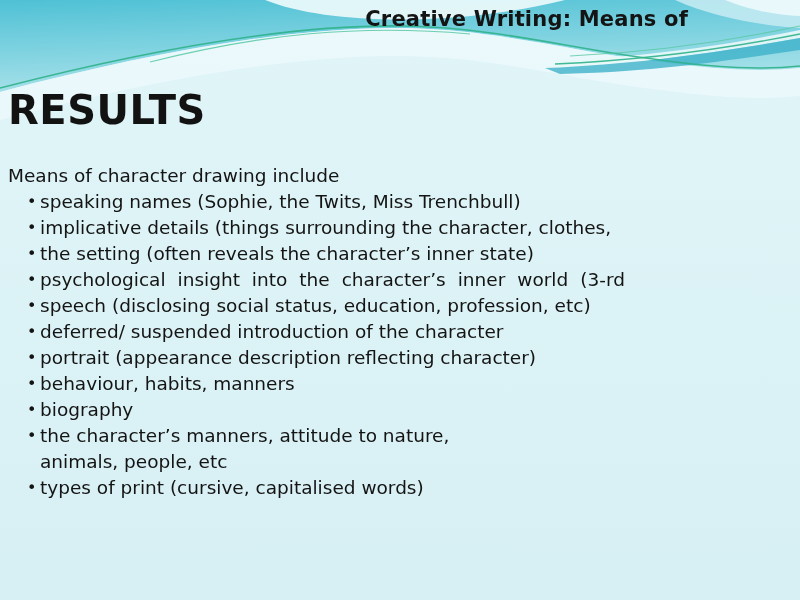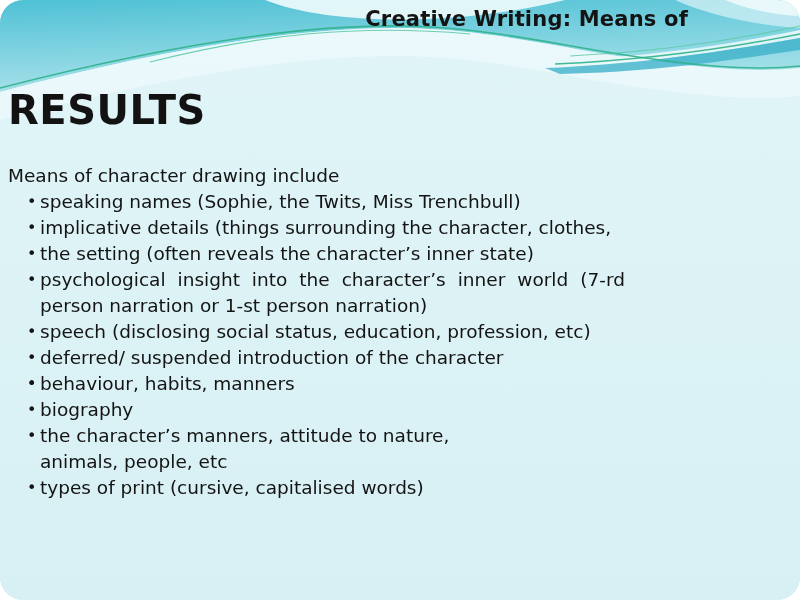--- a/index.html
+++ b/index.html
@@ -5,21 +5,20 @@
   html, body { margin: 0; padding: 0; }
   body { width: 800px; height: 600px; overflow: hidden; }
 
   .slide {
     position: relative;
     width: 800px;
     height: 600px;
     overflow: hidden;
     font-family: "DejaVu Sans", "Liberation Sans", sans-serif;
     background: #d9f1f5;
-    border-radius: 23px;
   }
 
   .bg-svg {
     position: absolute;
     top: 0; left: 0;
     width: 800px; height: 600px;
     display: block;
   }
 
   .slide-title {
@@ -111,25 +110,24 @@
     <div>Creative Writing: Means of</div>
   </div>
 
   <h1 class="results-heading">RESULTS</h1>
 
   <div class="body-text" id="body-lines">
       <div class="line"><span class="txt">Means of character drawing include</span></div>
       <div class="line bullet"><span class="dot">•</span><span class="txt">speaking names (Sophie, the Twits, Miss Trenchbull)</span></div>
       <div class="line bullet"><span class="dot">•</span><span class="txt">implicative details (things surrounding the character, clothes,</span></div>
       <div class="line bullet"><span class="dot">•</span><span class="txt">the setting (often reveals the character’s inner state)</span></div>
-      <div class="line bullet wide"><span class="dot">•</span><span class="txt">psychological insight into the character’s inner world (7-rd</span></div>
-      <div class="line indent"><span class="txt">person narration or 1-st person narration)</span></div>
+      <div class="line bullet wide"><span class="dot">•</span><span class="txt">psychological insight into the character’s inner world (3-rd</span></div>
       <div class="line bullet"><span class="dot">•</span><span class="txt">speech (disclosing social status, education, profession, etc)</span></div>
       <div class="line bullet"><span class="dot">•</span><span class="txt">deferred/ suspended introduction of the character</span></div>
-      <div class="line bullet"><span class="dot">•</span></div>
+      <div class="line bullet"><span class="dot">•</span><span class="txt">portrait (appearance description reflecting character)</span></div>
       <div class="line bullet"><span class="dot">•</span><span class="txt">behaviour, habits, manners</span></div>
       <div class="line bullet"><span class="dot">•</span><span class="txt">biography</span></div>
       <div class="line bullet"><span class="dot">•</span><span class="txt">the character’s manners, attitude to nature,</span></div>
       <div class="line indent"><span class="txt">animals, people, etc</span></div>
       <div class="line bullet"><span class="dot">•</span><span class="txt">types of print (cursive, capitalised words)</span></div>
     </div>
 
 </div>
 
 </body></html>

